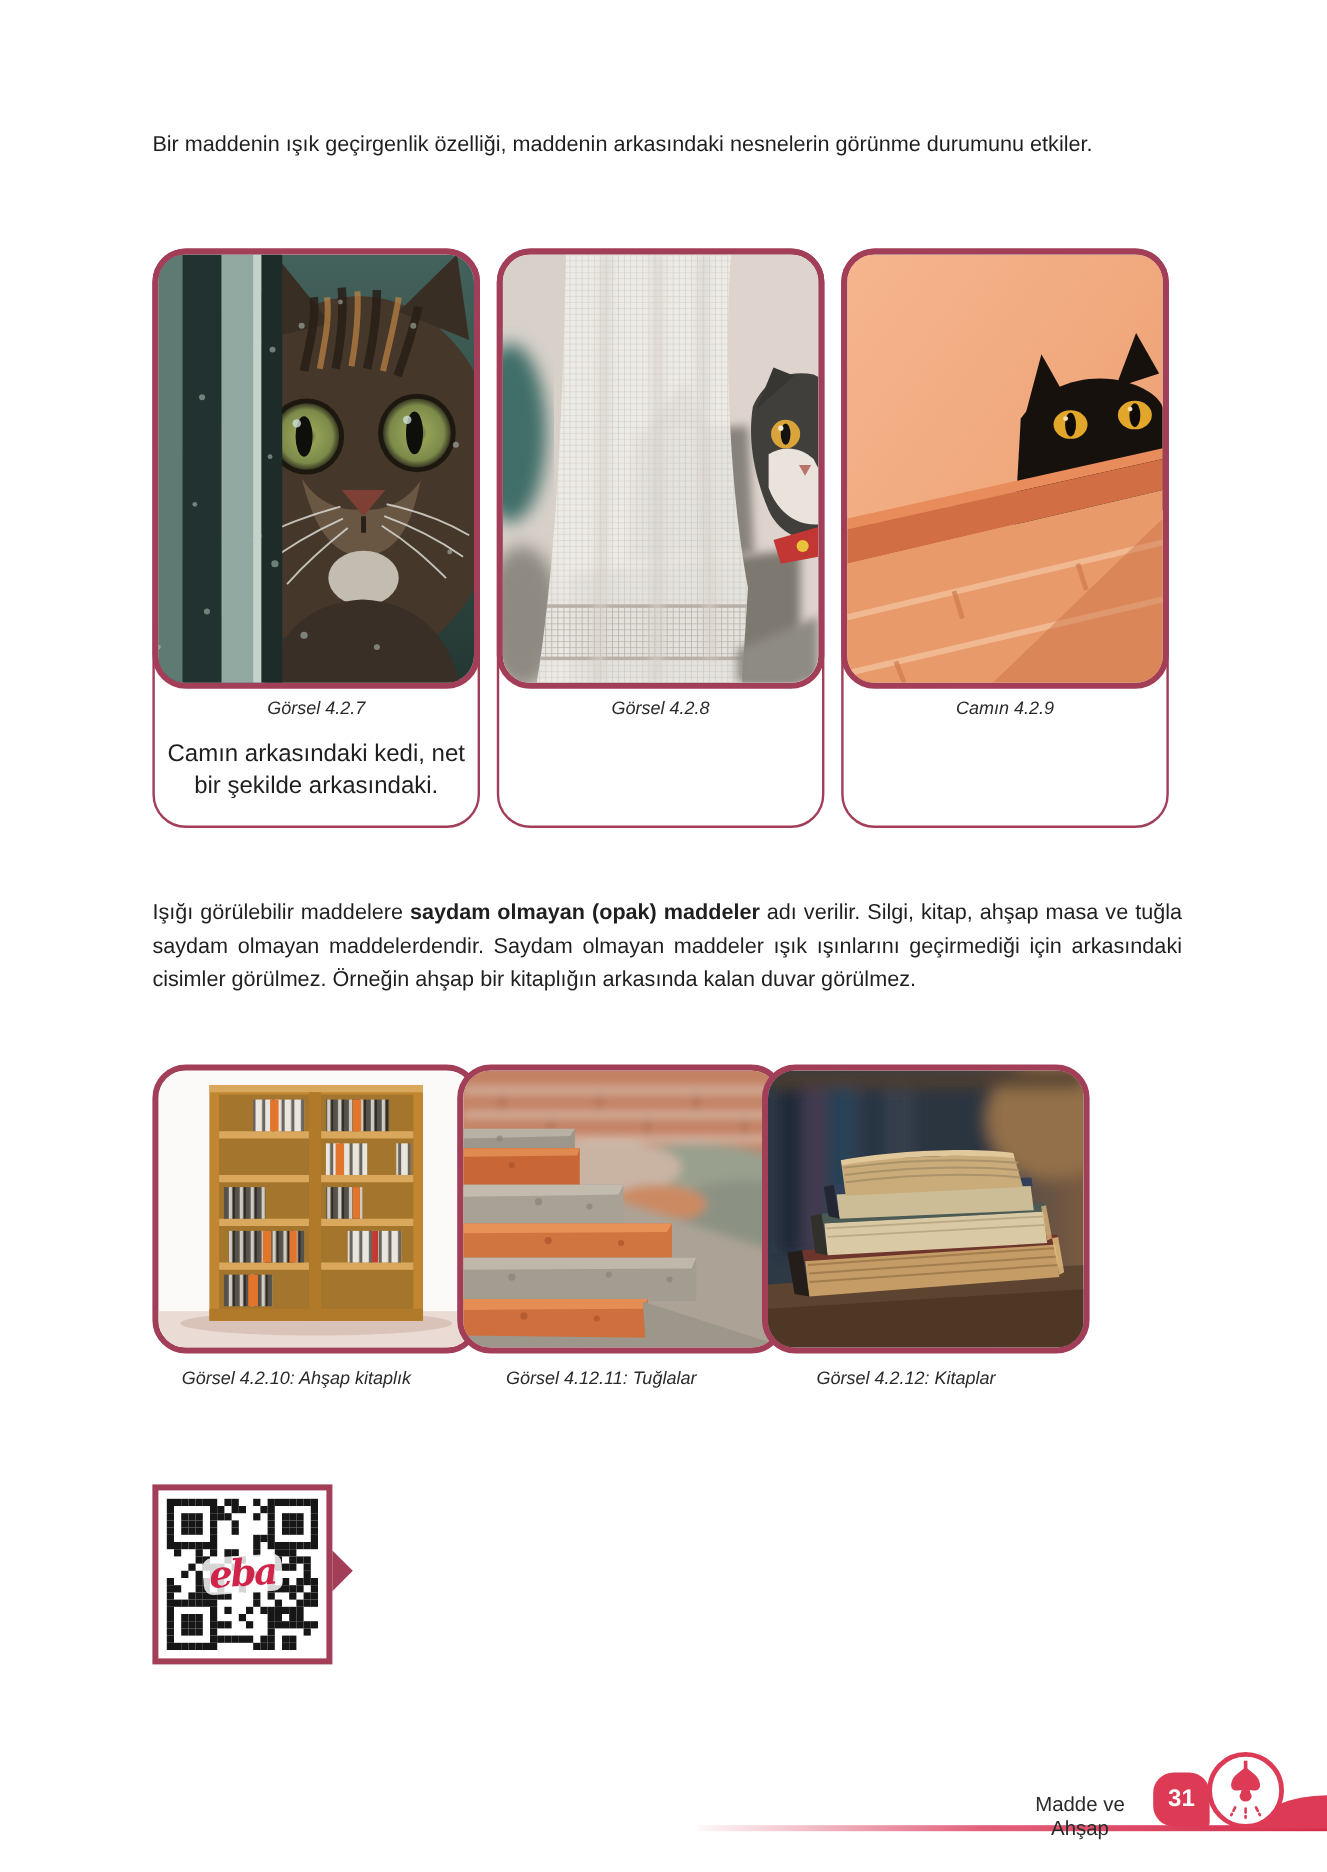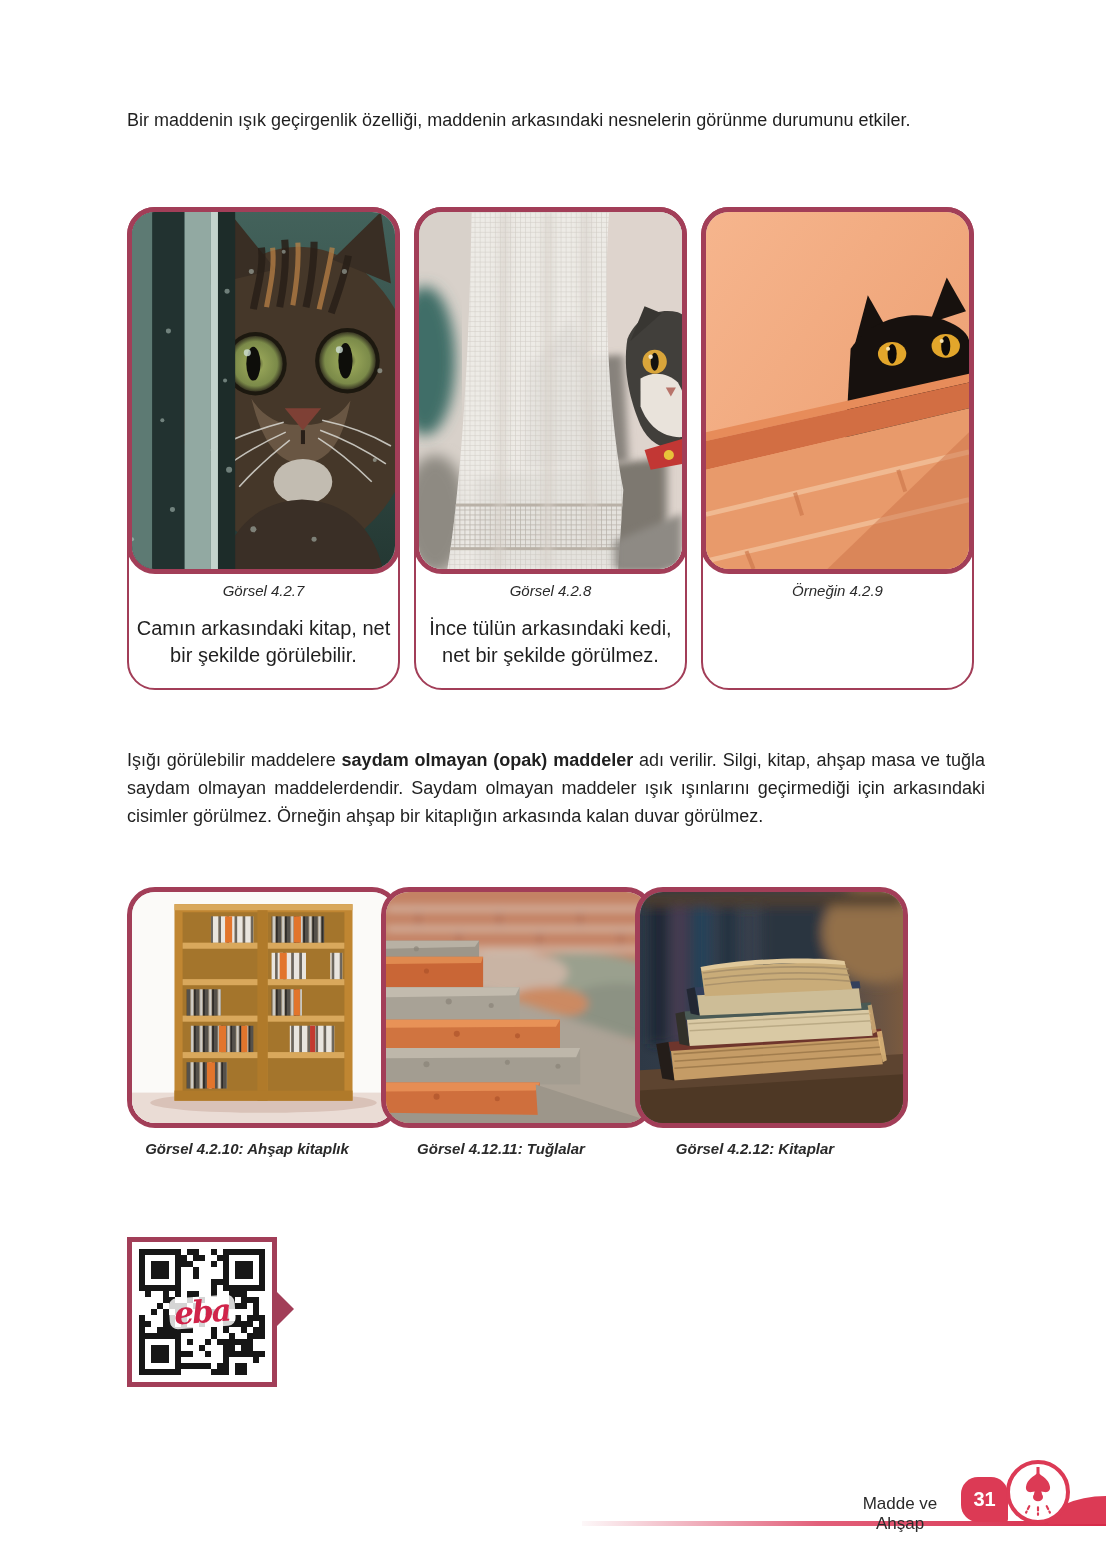--- a/index.html
+++ b/index.html
@@ -32,21 +32,21 @@
     margin-top:8px; text-align:center; font-style:italic;
     font-size:15px; color:#2a2a2a;
   }
   .fig-desc {
     margin-top:16px; padding:0 4px; text-align:center;
     font-size:20px; line-height:27px; color:#1f1f1f;
   }
 
   
   .figures { position:absolute; left:127px; top:887px; display:flex; gap:14px; }
-  .figure { width:240px;font-weight:bold; }
+  .figure { width:240px; }
   .photo-sm {
     width:273px; height:241px;
     border:5px solid #a23e58; border-radius:28px;
     overflow:hidden; background:#dddddd;
   }
   .figure .fig-caption { margin-top:12px; }
 
   
   .qr-section { position:absolute; left:127px; top:1237px; width:858px; height:150px; }
   .qr-box {
@@ -178,21 +178,21 @@
               <circle cx="210" cy="60" r="2.5"></circle>
             <circle cx="245" cy="160" r="2.5"></circle>
               <circle cx="240" cy="250" r="2"></circle>
               <circle cx="120" cy="320" r="3"></circle>
             <circle cx="180" cy="330" r="2.5"></circle>
               <circle cx="230,330" cy="330" r="2"></circle>
           </g>
         </svg>
       </div>
       <div class="fig-caption">Görsel 4.2.7</div>
-      <div class="fig-desc">Camın arkasındaki kitap, net bir şekilde görülebilir.</div>
+      <div class="fig-desc">Camın arkasındaki kedi, net bir şekilde arkasındaki.</div>
     </div>
 
     <div class="card">
       <div class="photo-lg">
         <svg viewBox="0 0 260 360" preserveAspectRatio="none">
           <defs>
             <pattern id="mesh" width="5" height="5" patternUnits="userSpaceOnUse">
               <path d="M0,0 H5 M0,0 V5" stroke="#b3aca3" stroke-width="1" fill="none"></path>
             </pattern>
             <filter id="blur8">
@@ -232,21 +232,20 @@
             <circle cx="233" cy="151" r="12" fill="#d9a53a"></circle>
             <ellipse cx="233" cy="151" rx="4" ry="9" fill="#121210"></ellipse>
             <circle cx="229" cy="146" r="2.2" fill="#f4e8cf"></circle>
             <path d="M244,177 L254,177 L249,186 Z" fill="#b8746a"></path>
             <path d="M223,240 L260,229 L260,254 L229,260 Z" fill="#c23734"></path>
             <circle cx="247" cy="245" r="5" fill="#e8c23a"></circle>
           </g>
         </svg>
       </div>
       <div class="fig-caption">Görsel 4.2.8</div>
-      <div class="fig-desc">İnce tülün arkasındaki kedi, net bir şekilde görülmez.</div>
     </div>
 
     <div class="card">
       <div class="photo-lg">
         <svg viewBox="0 0 260 360" preserveAspectRatio="none">
           <defs>
             <linearGradient id="g3bg" x1="0" y1="0" x2="1" y2="1">
               <stop offset="0" stop-color="#f6b58d"></stop>
                 <stop offset="1" stop-color="#eb9c6e"></stop>
             </linearGradient>
@@ -271,21 +270,21 @@
             <path d="M0,352 L260,290"></path>
           </g>
           <g stroke="#cf7a4e" stroke-width="4" opacity=".7">
             <path d="M88,283 L95,306"></path>
               <path d="M190,260 L197,282"></path>
               <path d="M40,342 L47,360"></path>
           </g>
           <path d="M120,360 L260,222 L260,360 Z" fill="#c96f45" opacity=".45"></path>
         </svg>
       </div>
-      <div class="fig-caption">Örneğin 4.2.9</div>
+      <div class="fig-caption">Camın 4.2.9</div>
     </div>
   </div>
 
   <p class="para" id="opaque-para"><span>Işığı görülebilir maddelere </span><span class="bold">saydam olmayan (opak) maddeler</span><span> adı verilir. Silgi, kitap, ahşap masa ve tuğla saydam olmayan maddelerdendir. Saydam olmayan maddeler ışık ışınlarını geçirmediği için arkasındaki cisimler görülmez. Örneğin ahşap bir kitaplığın arkasında kalan duvar görülmez.</span></p>
 
   <div class="figures">
 
     <div class="figure">
       <div class="photo-sm">
         <svg viewBox="0 0 260 228" preserveAspectRatio="none">

